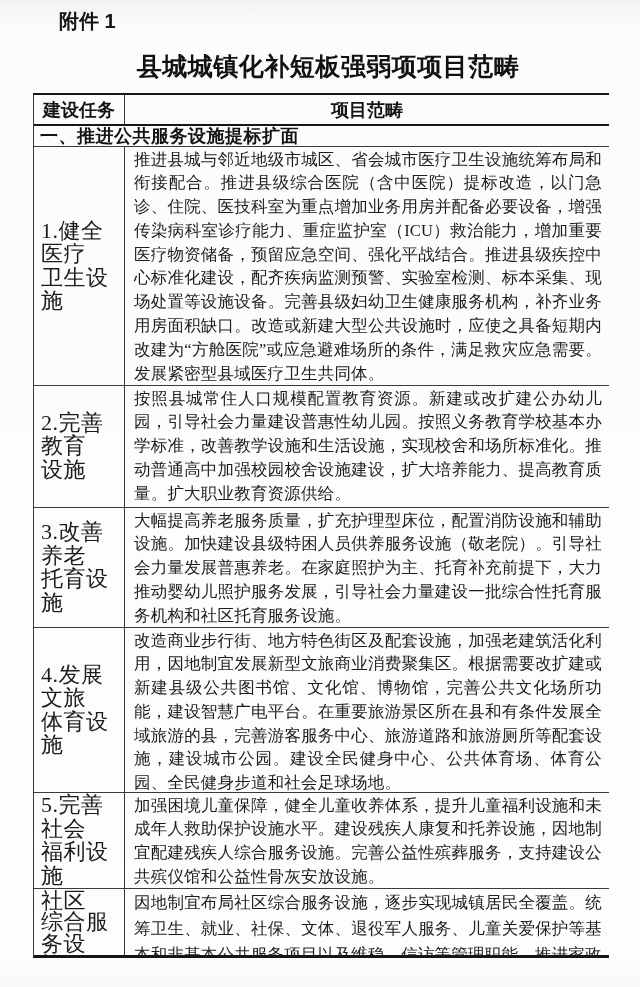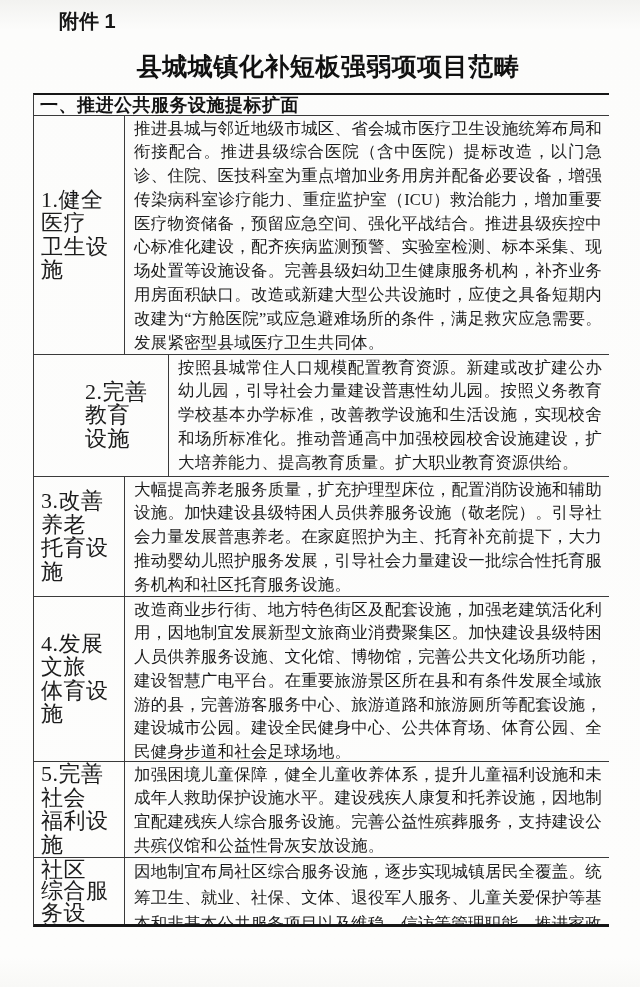--- a/index.html
+++ b/index.html
@@ -73,38 +73,42 @@
   }
   .scope{
     flex:1;box-sizing:border-box;
     padding:1px 7px 4px 9px;
     font-size:16.5px;line-height:23.8px;
     letter-spacing:0.2px;
     text-align:justify;
     overflow:hidden;
   }
   .r1 .scope{height:238px;}   .r1 .task{height:238px;}
-  .r2 .scope{height:121px;}   .r2 .task{height:121px;margin-left:44px;}
+  .r2 .scope{height:121px;}   .r2 .task{height:121px;}
   .r3 .scope{height:119px;}   .r3 .task{height:119px;}
   .r4 .scope{height:164px;}   .r4 .task{height:164px;}
   .r5 .scope{height:95.5px;}  .r5 .task{height:95.5px;}
   .r6 .scope{height:66px;line-height:26px;}
   .r6 .task{height:66px;line-height:21.6px;}
 </style>
 </head>
 <body>
 
 <div class="page">
 
   <div class="attachment">附件 1</div>
 
   <div class="doc-title">县城城镇化补短板强弱项项目范畴</div>
 
   <div class="table">
 
+    <div class="thead">
+      <div class="th-task">建设任务</div>
+      <div class="th-scope">项目范畴</div>
+    </div>
 
     <div class="section-row">一、推进公共服务设施提标扩面</div>
 
     <div class="trow r1">
       <div class="task">1.健全医疗
 卫生设施</div>
       <div class="scope">推进县城与邻近地级市城区、省会城市医疗卫生设施统筹布局和衔接配合。推进县级综合医院（含中医院）提标改造，以门急诊、住院、医技科室为重点增加业务用房并配备必要设备，增强传染病科室诊疗能力、重症监护室（ICU）救治能力，增加重要医疗物资储备，预留应急空间、强化平战结合。推进县级疾控中心标准化建设，配齐疾病监测预警、实验室检测、标本采集、现场处置等设施设备。完善县级妇幼卫生健康服务机构，补齐业务用房面积缺口。改造或新建大型公共设施时，应使之具备短期内改建为“方舱医院”或应急避难场所的条件，满足救灾应急需要。发展紧密型县域医疗卫生共同体。</div>
     </div>
 
     <div class="trow r2">
@@ -115,21 +119,21 @@
 
     <div class="trow r3">
       <div class="task">3.改善养老
 托育设施</div>
       <div class="scope">大幅提高养老服务质量，扩充护理型床位，配置消防设施和辅助设施。加快建设县级特困人员供养服务设施（敬老院）。引导社会力量发展普惠养老。在家庭照护为主、托育补充前提下，大力推动婴幼儿照护服务发展，引导社会力量建设一批综合性托育服务机构和社区托育服务设施。</div>
     </div>
 
     <div class="trow r4">
       <div class="task">4.发展文旅
 体育设施</div>
-      <div class="scope">改造商业步行街、地方特色街区及配套设施，加强老建筑活化利用，因地制宜发展新型文旅商业消费聚集区。加快建设县级特困人员供养服务设施、文化馆、博物馆，完善公共文化场所功能，建设智慧广电平台。在重要旅游景区所在县和有条件发展全域旅游的县，完善游客服务中心、旅游道路和旅游厕所等配套设施，建设城市公园。建设全民健身中心、公共体育场、体育公园、全民健身步道和社会足球场地。</div>
+      <div class="scope">改造商业步行街、地方特色街区及配套设施，加强老建筑活化利用，因地制宜发展新型文旅商业消费聚集区。根据需要改扩建或新建县级公共图书馆、文化馆、博物馆，完善公共文化场所功能，建设智慧广电平台。在重要旅游景区所在县和有条件发展全域旅游的县，完善游客服务中心、旅游道路和旅游厕所等配套设施，建设城市公园。建设全民健身中心、公共体育场、体育公园、全民健身步道和社会足球场地。</div>
     </div>
 
     <div class="trow r5">
       <div class="task">5.完善社会
 福利设施</div>
       <div class="scope">加强困境儿童保障，健全儿童收养体系，提升儿童福利设施和未成年人救助保护设施水平。建设残疾人康复和托养设施，因地制宜配建残疾人综合服务设施。完善公益性殡葬服务，支持建设公共殡仪馆和公益性骨灰安放设施。</div>
     </div>
 
     <div class="trow r6">
       <div class="task">6.建设社区

